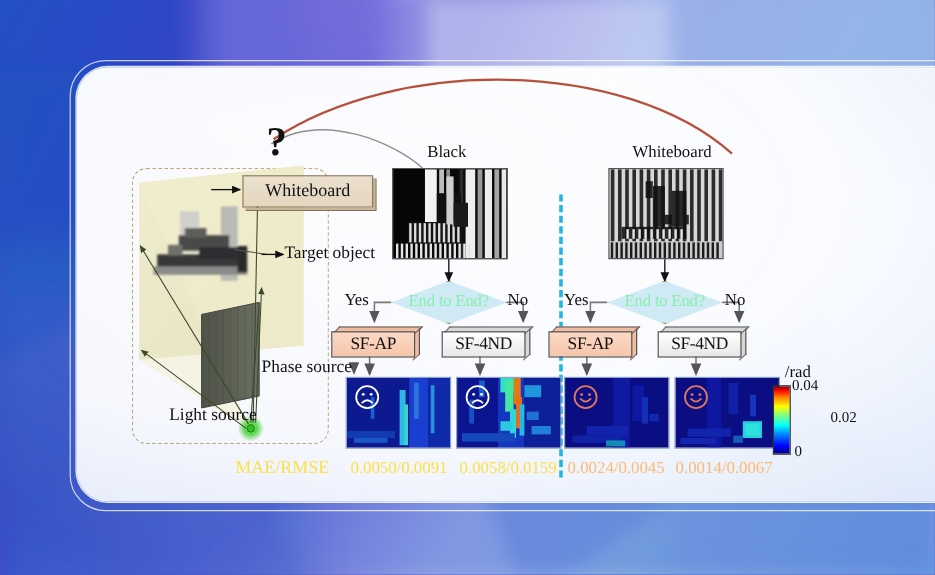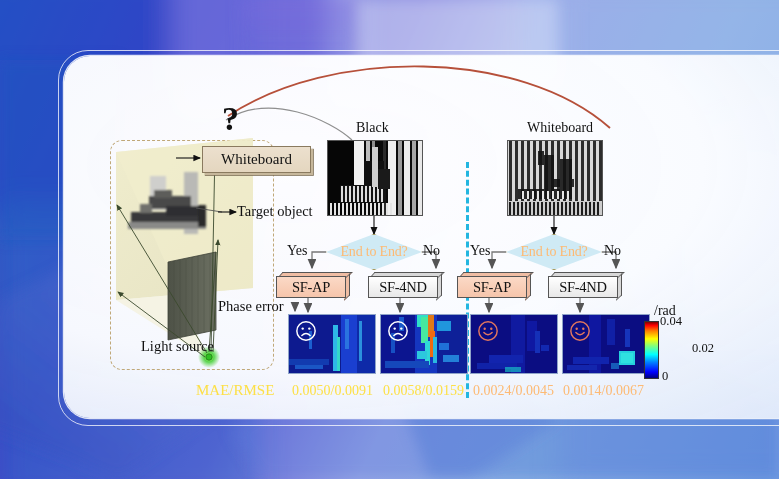--- a/index.html
+++ b/index.html
@@ -52,21 +52,21 @@
   .diamond{position:absolute;width:96px;height:36px;}
   .diamond .dshape{
     position:absolute;inset:0;
     background:#cfeaf5;
     border:1.2px solid #9c8a3e;
     transform:scaleY(1);
     clip-path:polygon(50% 0%,100% 50%,50% 100%,0% 50%);
   }
   .diamond .dtxt{
     position:absolute;inset:0;display:flex;align-items:center;justify-content:center;
-    font-size:14px;color:#fdba74;letter-spacing:-0.2px;
+    font-size:14px;color:#86efac;letter-spacing:-0.2px;
   }
   
   .pbox{position:absolute;width:88px;height:24px;padding-left:15px;}
   .pbox .face{
     position:absolute;left:0;top:4px;width:68px;height:20px;
     border:1.1px solid #555;
     display:flex;align-items:center;justify-content:center;
     font-size:14.5px;color:#111;letter-spacing:-0.3px;
   }
   .pbox.peach .face{background:linear-gradient(180deg,#fbd9c6,#f6c5ab);}
@@ -441,21 +441,21 @@
     <div class="shadTop"></div>
     <div class="shadRight"></div>
     <div class="face">SF-AP</div>
   </div>
   <div class="pbox gray" style="left:548px;top:272px;">
     <div class="shadTop"></div>
     <div class="shadRight"></div>
     <div class="face">SF-4ND</div>
   </div>
 
-  <div class="lbl" style="left:218px;top:298px;font-size:14.5px;">Phase error</div>
+  <div class="lbl" style="left:218px;top:298px;font-size:14.5px;">Phase source</div>
 
   <div class="emap" style="left:288px;top:314px;width:86px;height:58px;">
     <svg width="86" height="58">
       <rect width="86" height="58" fill="#0a0a7a"></rect>
       <rect x="0" y="0" width="52" height="58" fill="#0d1a8f"></rect>
       <rect x="52" y="0" width="16" height="58" fill="#1a3fd0"></rect>
       <rect x="68" y="0" width="18" height="58" fill="#0e2aa8"></rect>
       <rect x="44" y="10" width="5" height="46" fill="#2eb8e8"></rect>
       <rect x="48" y="22" width="3" height="34" fill="#35d8c8"></rect>
       <rect x="56" y="4" width="4" height="30" fill="#2a74e0"></rect>

